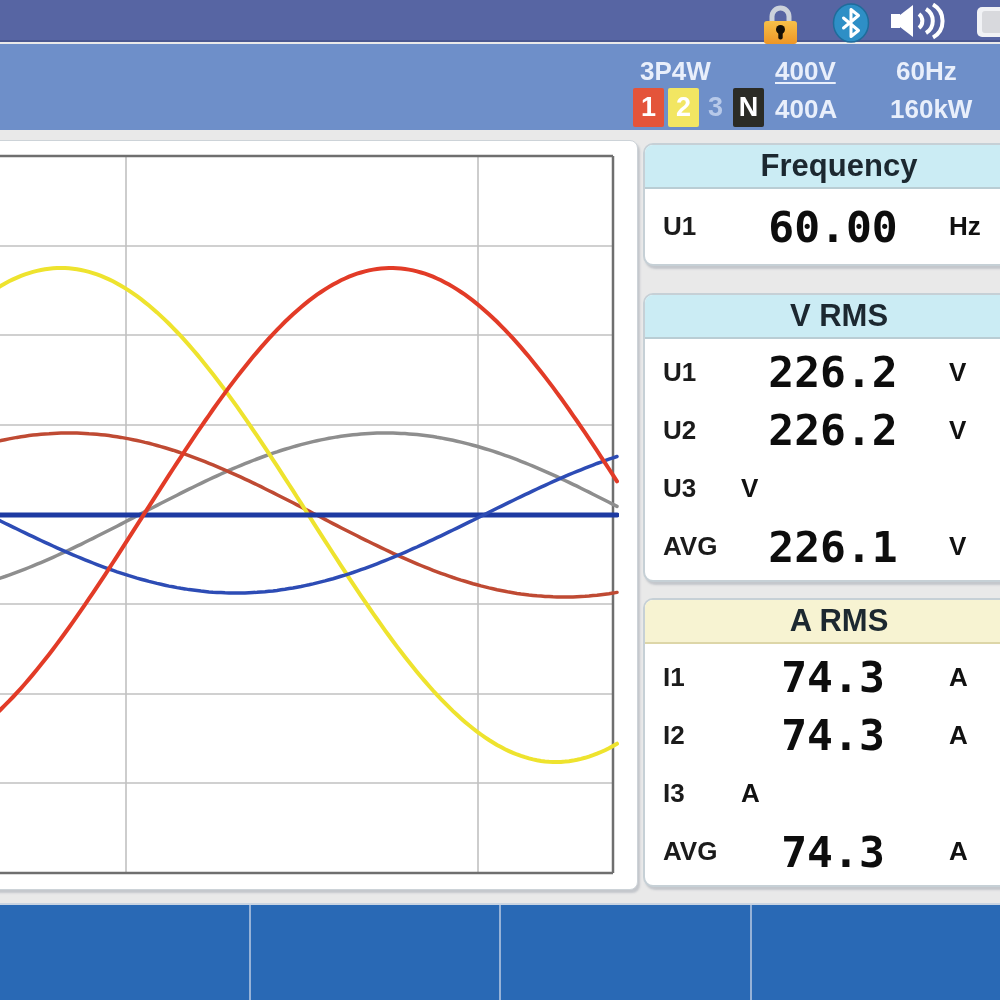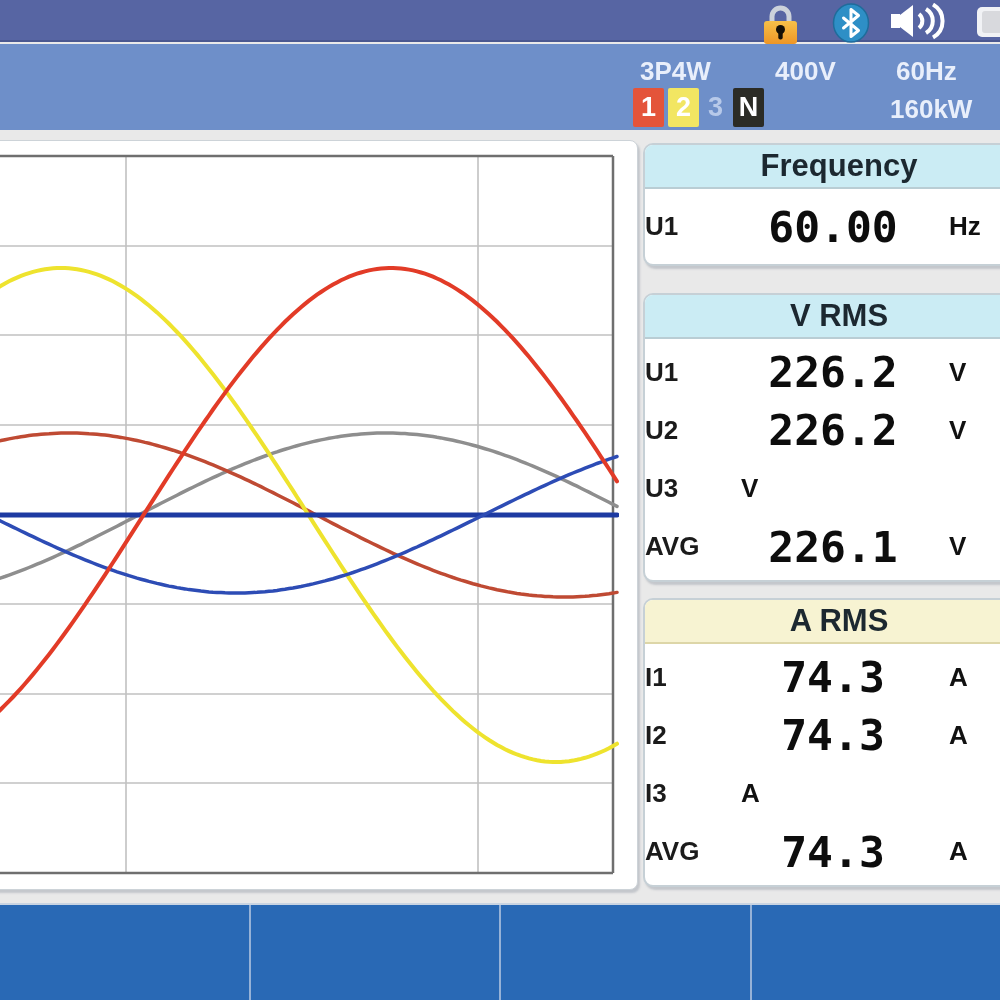--- a/index.html
+++ b/index.html
@@ -39,21 +39,21 @@
     box-shadow:2px 3px 2px rgba(150,158,168,.45);
     display:flex; flex-direction:column; overflow:hidden;
   }
   .card-header {
     flex:0 0 42px; line-height:42px; text-align:center;
     font-weight:bold; font-size:31px; color:#1c2830;
     border-bottom:2px solid #b9cdd4;
   }
   .card-body { flex:1; display:flex; flex-direction:column; justify-content:space-around; padding:4px 0; }
   .mrow { display:flex; align-items:center; height:58px; }
-  .mrow .lbl { width:84px; font-weight:bold; font-size:26px; color:#1b1b1b; }
+  .mrow .lbl { width:84px; padding-left:18px; font-weight:bold; font-size:26px; color:#1b1b1b; }
   .mrow .val {
     flex:1; text-align:center; font-family:"DejaVu Sans Mono", monospace;
     font-weight:bold; font-size:43px; color:#0d0d0d; letter-spacing:0px;
   }
   .mrow .unit { width:96px; padding-left:12px; font-weight:bold; font-size:26px; color:#111; }
   
   .softkeys {
     position:absolute; left:0; top:903px; width:1000px; height:97px;
     background:#2969b5; border-top:2px solid #c9d4e2; display:flex;
   }
@@ -96,28 +96,29 @@
   <span class="icon" style="left:977px; top:7px;">
     <svg width="36" height="30" viewBox="0 0 36 30">
       <rect x="0" y="0" width="36" height="30" rx="5" fill="#f1f2f5"></rect>
       <rect x="5" y="4" width="28" height="22" rx="3" fill="#d8d9dd"></rect>
     </svg>
   </span>
 </div>
 
 <div class="statusbar">
   <div class="cell" style="left:640px; top:10px; width:130px;">3P4W</div>
-  <div class="cell" style="left:775px; top:10px; width:120px;">400V</div>
+  <div class="cell" style="left:775px; top:10px; width:120px;text-decoration:underline;">400V</div>
   <div class="cell" style="left:896px; top:10px; width:120px;">60Hz</div>
 
   <div class="chbox" style="left: 633px; background-color: rgb(228, 84, 58);">1</div>
   <div class="chbox" style="left: 668px; background-color: rgb(242, 230, 98);">2</div>
   <div class="chbox nobox" style="left:700px;">3</div>
   <div class="chbox" style="left: 733px; background-color: rgb(43, 43, 37);">N</div>
 
+  <div class="cell" style="left:775px; top:48px; width:120px;">400A</div>
   <div class="cell" style="left:890px; top:48px; width:122px;">160kW</div>
 </div>
 
 <div class="wave-card">
   <svg id="wave" width="662" height="750" viewBox="0 0 662 750">
       <clipPath id="pc">
         <rect x="0" y="17" width="642" height="713"></rect>
       </clipPath>
       <line x1="149" y1="15" x2="149" y2="732" stroke="#c1c1c1" stroke-width="1.6"></line>
       <line x1="501" y1="15" x2="501" y2="732" stroke="#c1c1c1" stroke-width="1.6"></line>

